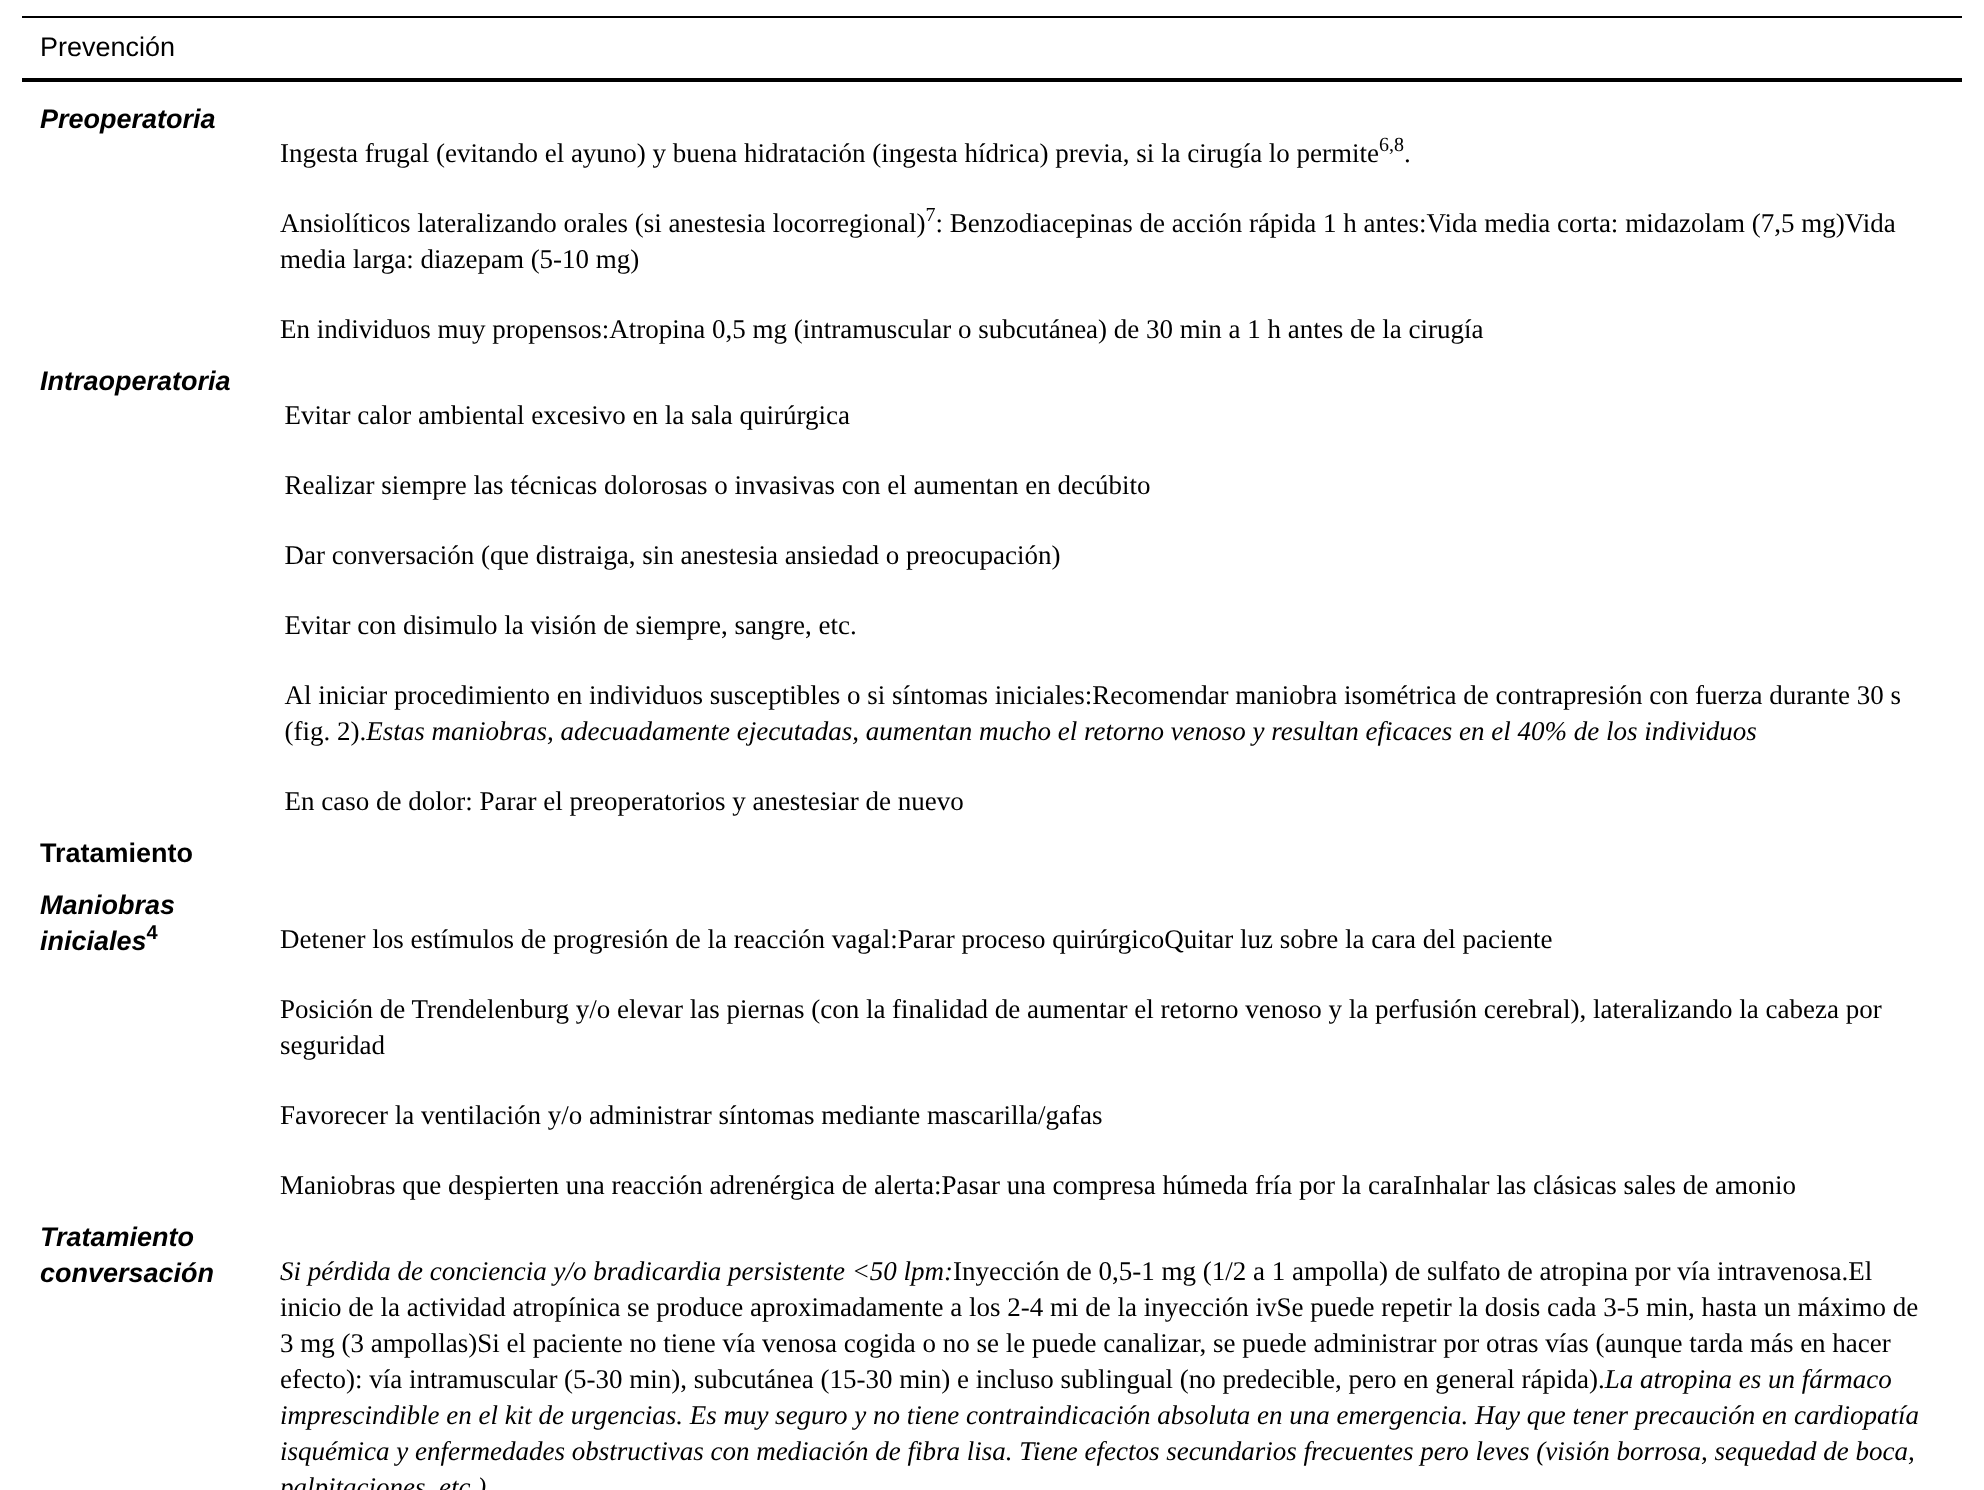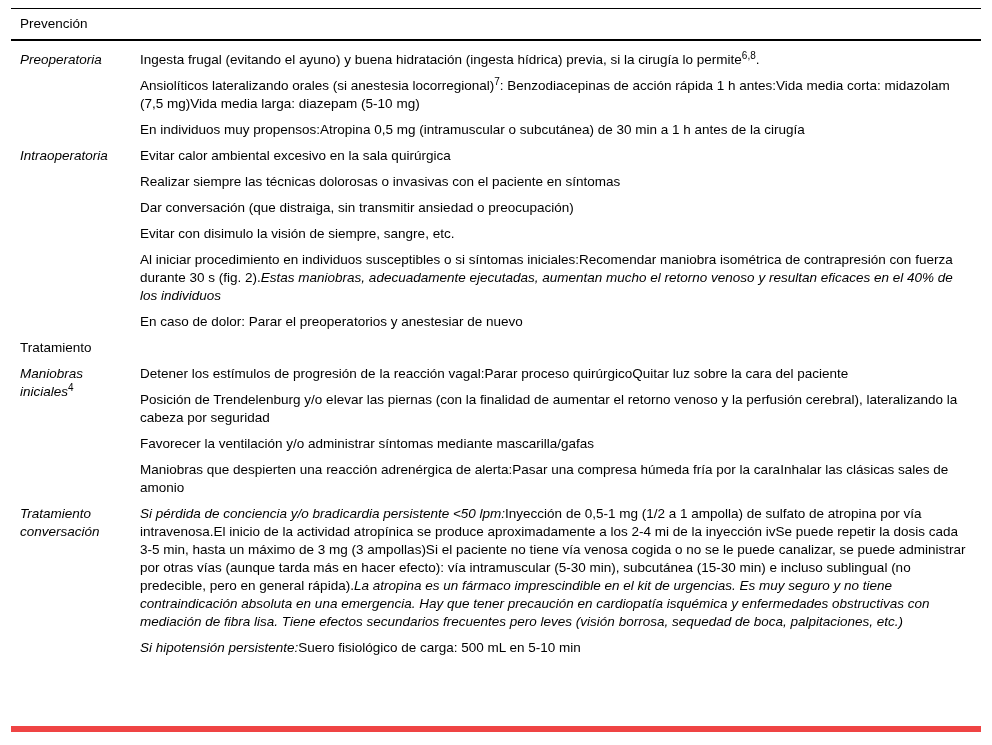--- a/index.html
+++ b/index.html
@@ -30,28 +30,30 @@
   .row {
     display: flex;
     align-items: flex-start;
   }
   .label-cell {
     flex: 0 0 129px;
     box-sizing: border-box;
     padding-left: 9px;
     padding-right: 27px;
     margin-bottom: 8px;
+    font-weight: bold;
   }
   .content-cell {
     flex: 1 1 auto;
     padding-right: 14px;
     min-width: 0;
   }
   .entry {
-    margin: 0 0 8px 0;
+    margin: 17px 0 8px 0;
+    font-family: Liberation Serif, serif;
   }
   sup {
     font-size: 10px;
     line-height: 0;
     vertical-align: super;
   }
   .run-i { font-style: italic; }
 </style>
 </head>
 <body>
@@ -67,22 +69,22 @@
           <div class="content-cell">
             <p class="entry"><span>Ingesta frugal (evitando el ayuno) y buena hidratación (ingesta hídrica) previa, si la cirugía lo permite</span><sup>6,8</sup><span>.</span></p>
             <p class="entry"><span>Ansiolíticos lateralizando orales (si anestesia locorregional)</span><sup>7</sup><span>: Benzodiacepinas de acción rápida 1 h antes:Vida media corta: midazolam (7,5 mg)Vida media larga: diazepam (5-10 mg)</span></p>
             <p class="entry"><span>En individuos muy propensos:Atropina 0,5 mg (intramuscular o subcutánea) de 30 min a 1 h antes de la cirugía</span></p>
           </div>
         </div>
         <div class="row">
           <div class="label-cell"><span class="run-i">Intraoperatoria</span></div>
           <div class="content-cell">
             <p class="entry"><span>Evitar calor ambiental excesivo en la sala quirúrgica</span></p>
-            <p class="entry"><span>Realizar siempre las técnicas dolorosas o invasivas con el paciente en síntomas</span></p>
-            <p class="entry"><span>Dar conversación (que distraiga, sin transmitir ansiedad o preocupación)</span></p>
+            <p class="entry"><span>Realizar siempre las técnicas dolorosas o invasivas con el aumentan en decúbito</span></p>
+            <p class="entry"><span>Dar conversación (que distraiga, sin anestesia ansiedad o preocupación)</span></p>
             <p class="entry"><span>Evitar con disimulo la visión de siempre, sangre, etc.</span></p>
             <p class="entry"><span>Al iniciar procedimiento en individuos susceptibles o si síntomas iniciales:Recomendar maniobra isométrica de contrapresión con fuerza durante 30 s (fig. 2).</span><span class="run-i">Estas maniobras, adecuadamente ejecutadas, aumentan mucho el retorno venoso y resultan eficaces en el 40% de los individuos</span></p>
             <p class="entry"><span>En caso de dolor: Parar el preoperatorios y anestesiar de nuevo</span></p>
           </div>
         </div>
         <div class="row">
           <div class="label-cell"><span>Tratamiento</span></div>
           <div class="content-cell"></div>
         </div>
         <div class="row">

